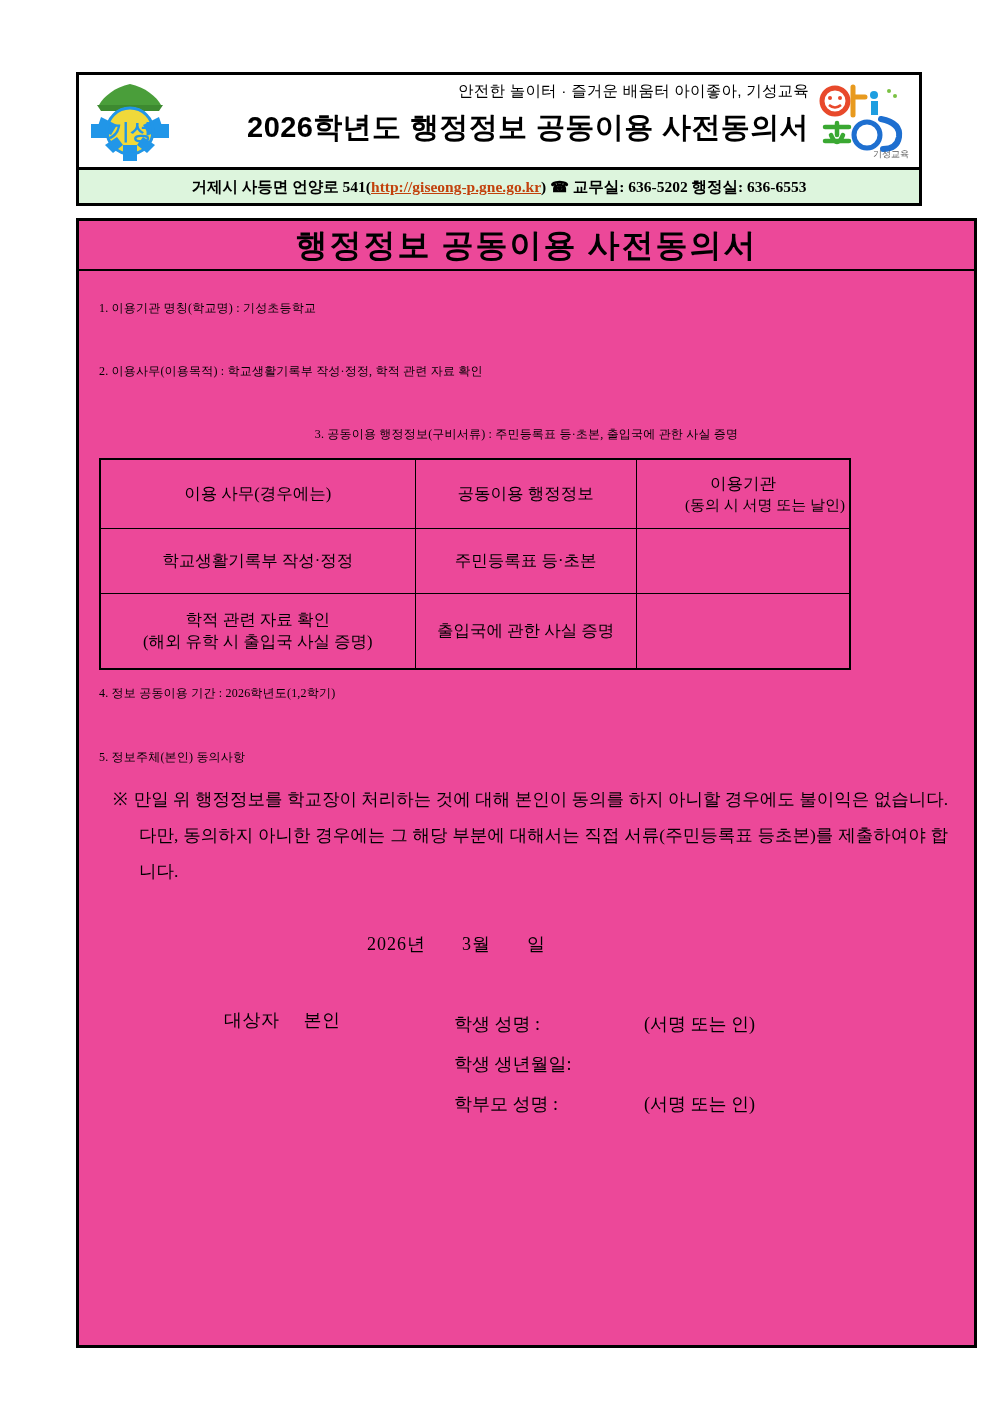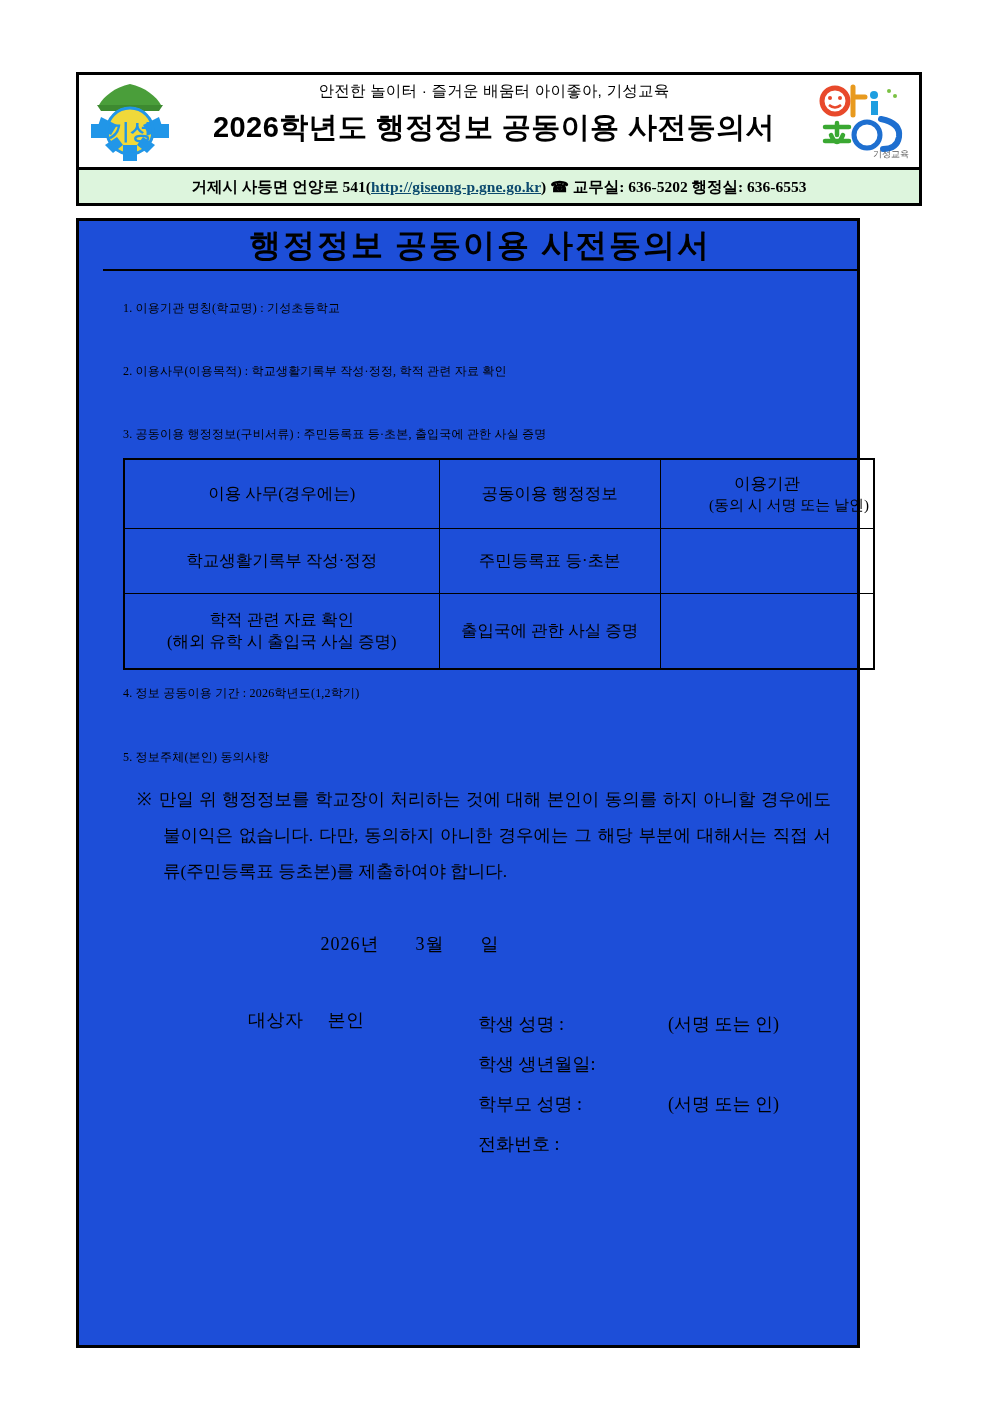--- a/index.html
+++ b/index.html
@@ -43,21 +43,21 @@
     right: 8px;
     top: 4px;
     width: 96px;
     height: 84px;
   }
   .head-text-wrap {
     position: absolute;
     left: 100px;
     right: 110px;
     top: 6px;
-    text-align: center;
+    text-align: right;
   }
   .head-tagline {
     font-family: "Liberation Sans", "DejaVu Sans", sans-serif;
     font-size: 15.5px;
     letter-spacing: 0.2px;
     color: #000;
     line-height: 1.3;
     white-space: nowrap;
   }
   .head-title {
@@ -73,40 +73,39 @@
     background: #ddf5dd;
     height: 33px;
     line-height: 33px;
     text-align: center;
     font-family: "Liberation Serif", "DejaVu Serif", serif;
     font-size: 15.5px;
     font-weight: bold;
     white-space: nowrap;
   }
   .letterhead-bar .url {
-    color: #0c4a6e;
+    color: #c2410c;
     text-decoration: underline;
     font-weight: bold;
   }
   .phone-glyph {
     font-size: 15px;
     letter-spacing: 0;
   }
 
   
   .docbox {
     position: absolute;
     left: 76px;
     top: 218px;
-    width: 784px;
+    width: 901px;
     height: 1130px;
     border: 3px solid #000000;
     box-sizing: border-box;
-    background: #1d4ed8;
-    padding-left: 24px;
+    background: #ec4899;
   }
   .doc-title-band {
     border-bottom: 2px solid #000;
     height: 48px;
     line-height: 48px;
     text-align: center;
     font-size: 32px;
     font-weight: bold;
     letter-spacing: 2px;
   }
@@ -116,21 +115,21 @@
   }
 
   .clause {
     font-size: 12px;
     font-weight: normal;
     letter-spacing: 0.2px;
     white-space: nowrap;
   }
   .clause-1 { margin-top: 29px; }
   .clause-2 { margin-top: 46px; }
-  .clause-3 { margin-top: 46px; }
+  .clause-3 { margin-top: 46px; text-align: center; }
   .clause-4 { margin-top: 15px; }
   .clause-5 { margin-top: 47px; }
 
   
   table.info-table {
     margin-top: 15px;
     margin-left: 0px;
     width: 752px;
     border-collapse: collapse;
     border: 2.5px solid #000;
@@ -338,20 +337,17 @@
           <span class="sig-label">학생 성명 :</span>
           <span class="sig-note">(서명 또는 인)</span>
         </div>
         <div class="sig-row">
           <span class="sig-label">학생 생년월일:</span>
         </div>
         <div class="sig-row">
           <span class="sig-label">학부모 성명 :</span>
           <span class="sig-note">(서명 또는 인)</span>
         </div>
-        <div class="sig-row">
-          <span class="sig-label">전화번호 :</span>
-        </div>
       </div>
     </div>
 
   </div>
 </div>
 
 </body></html>

